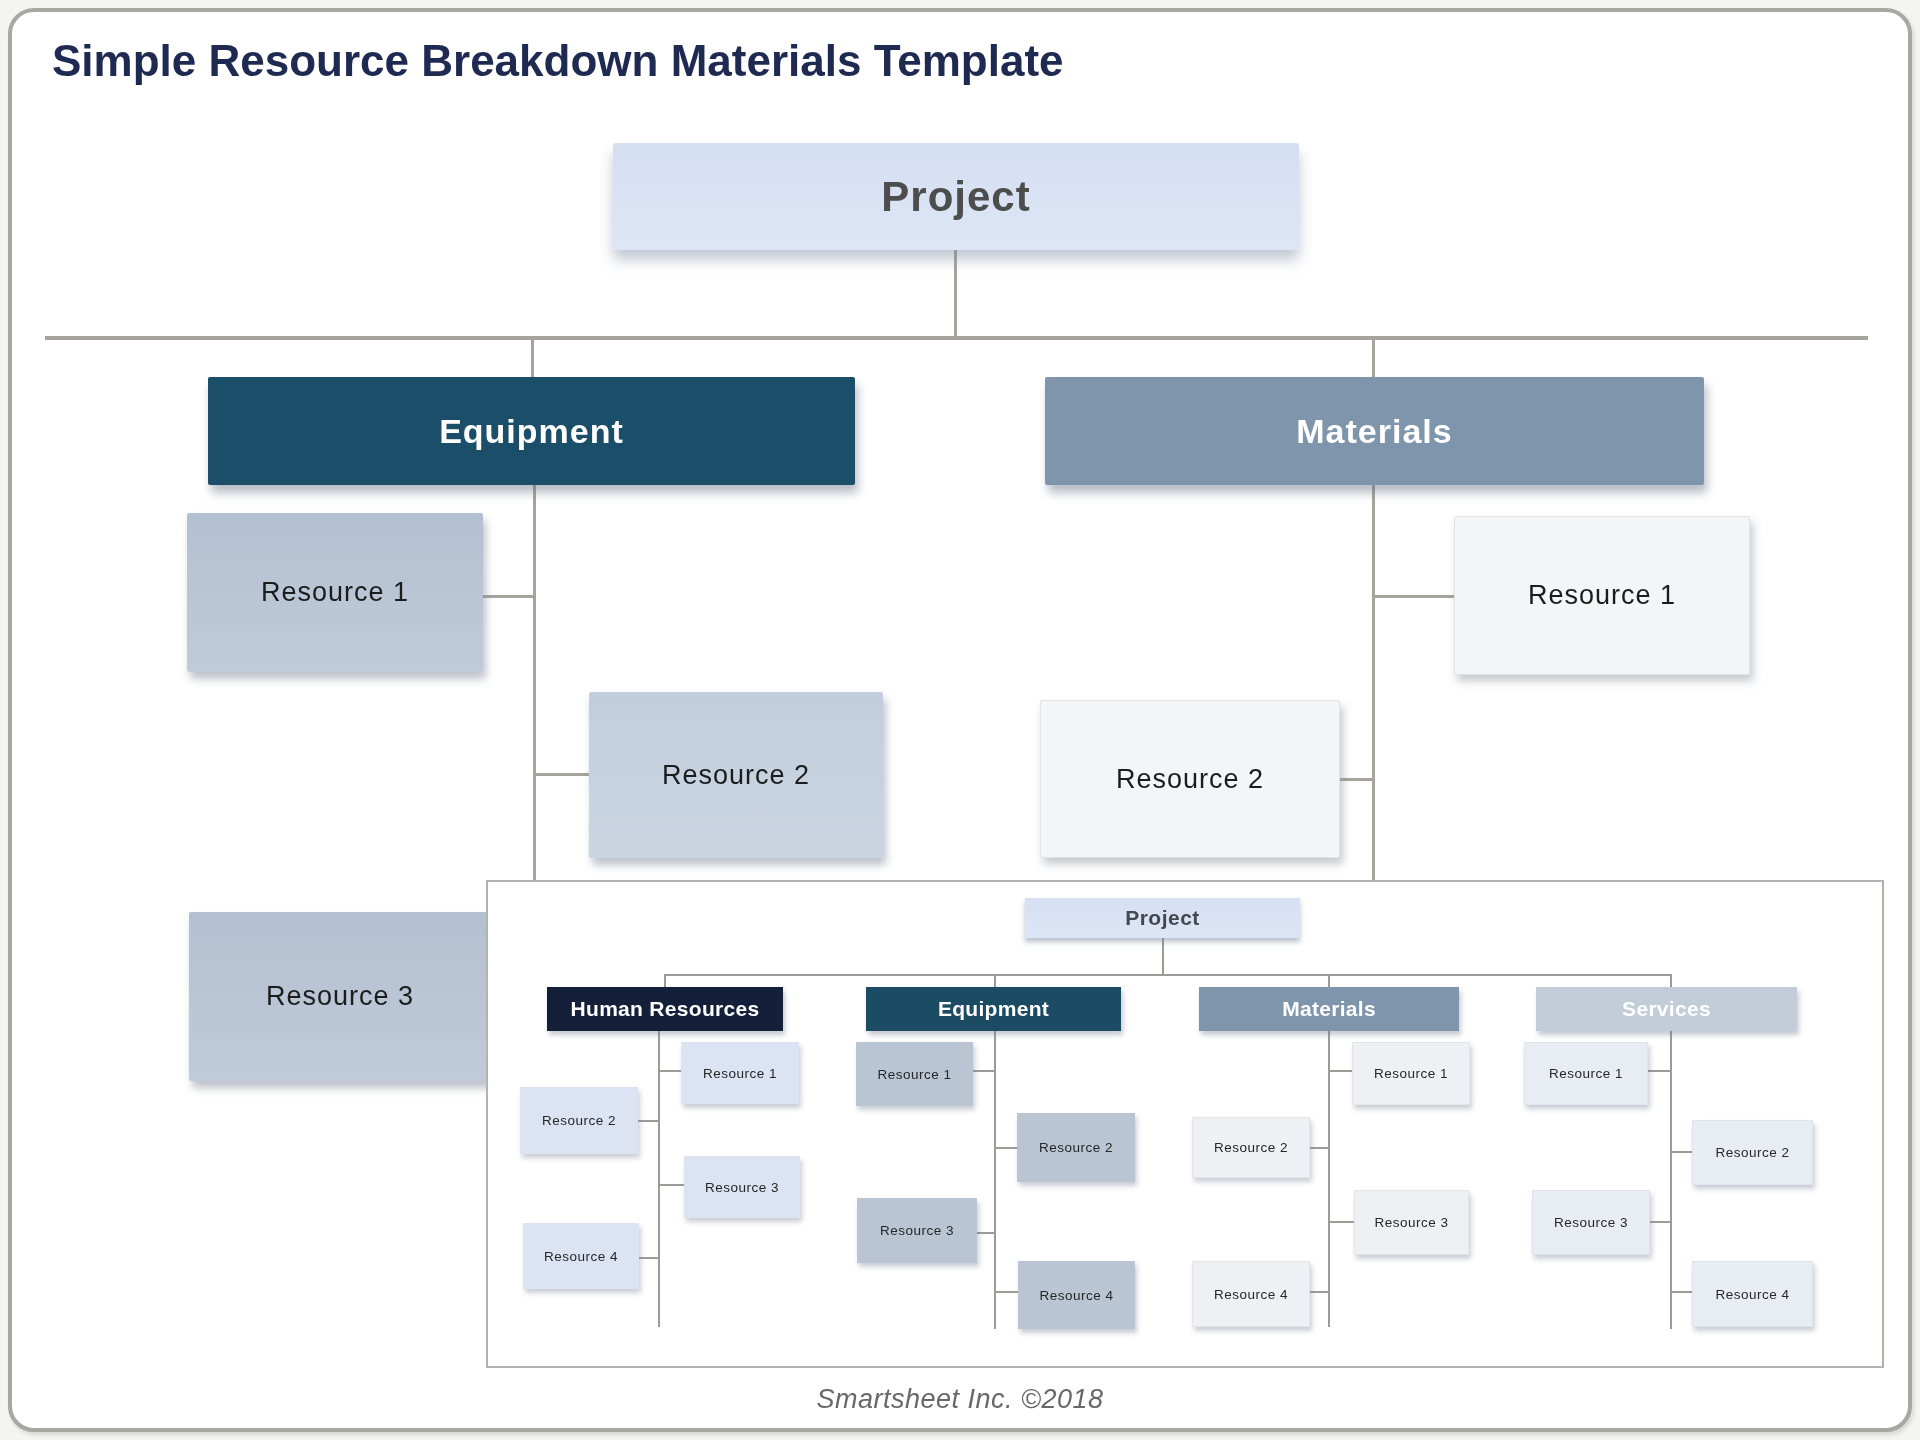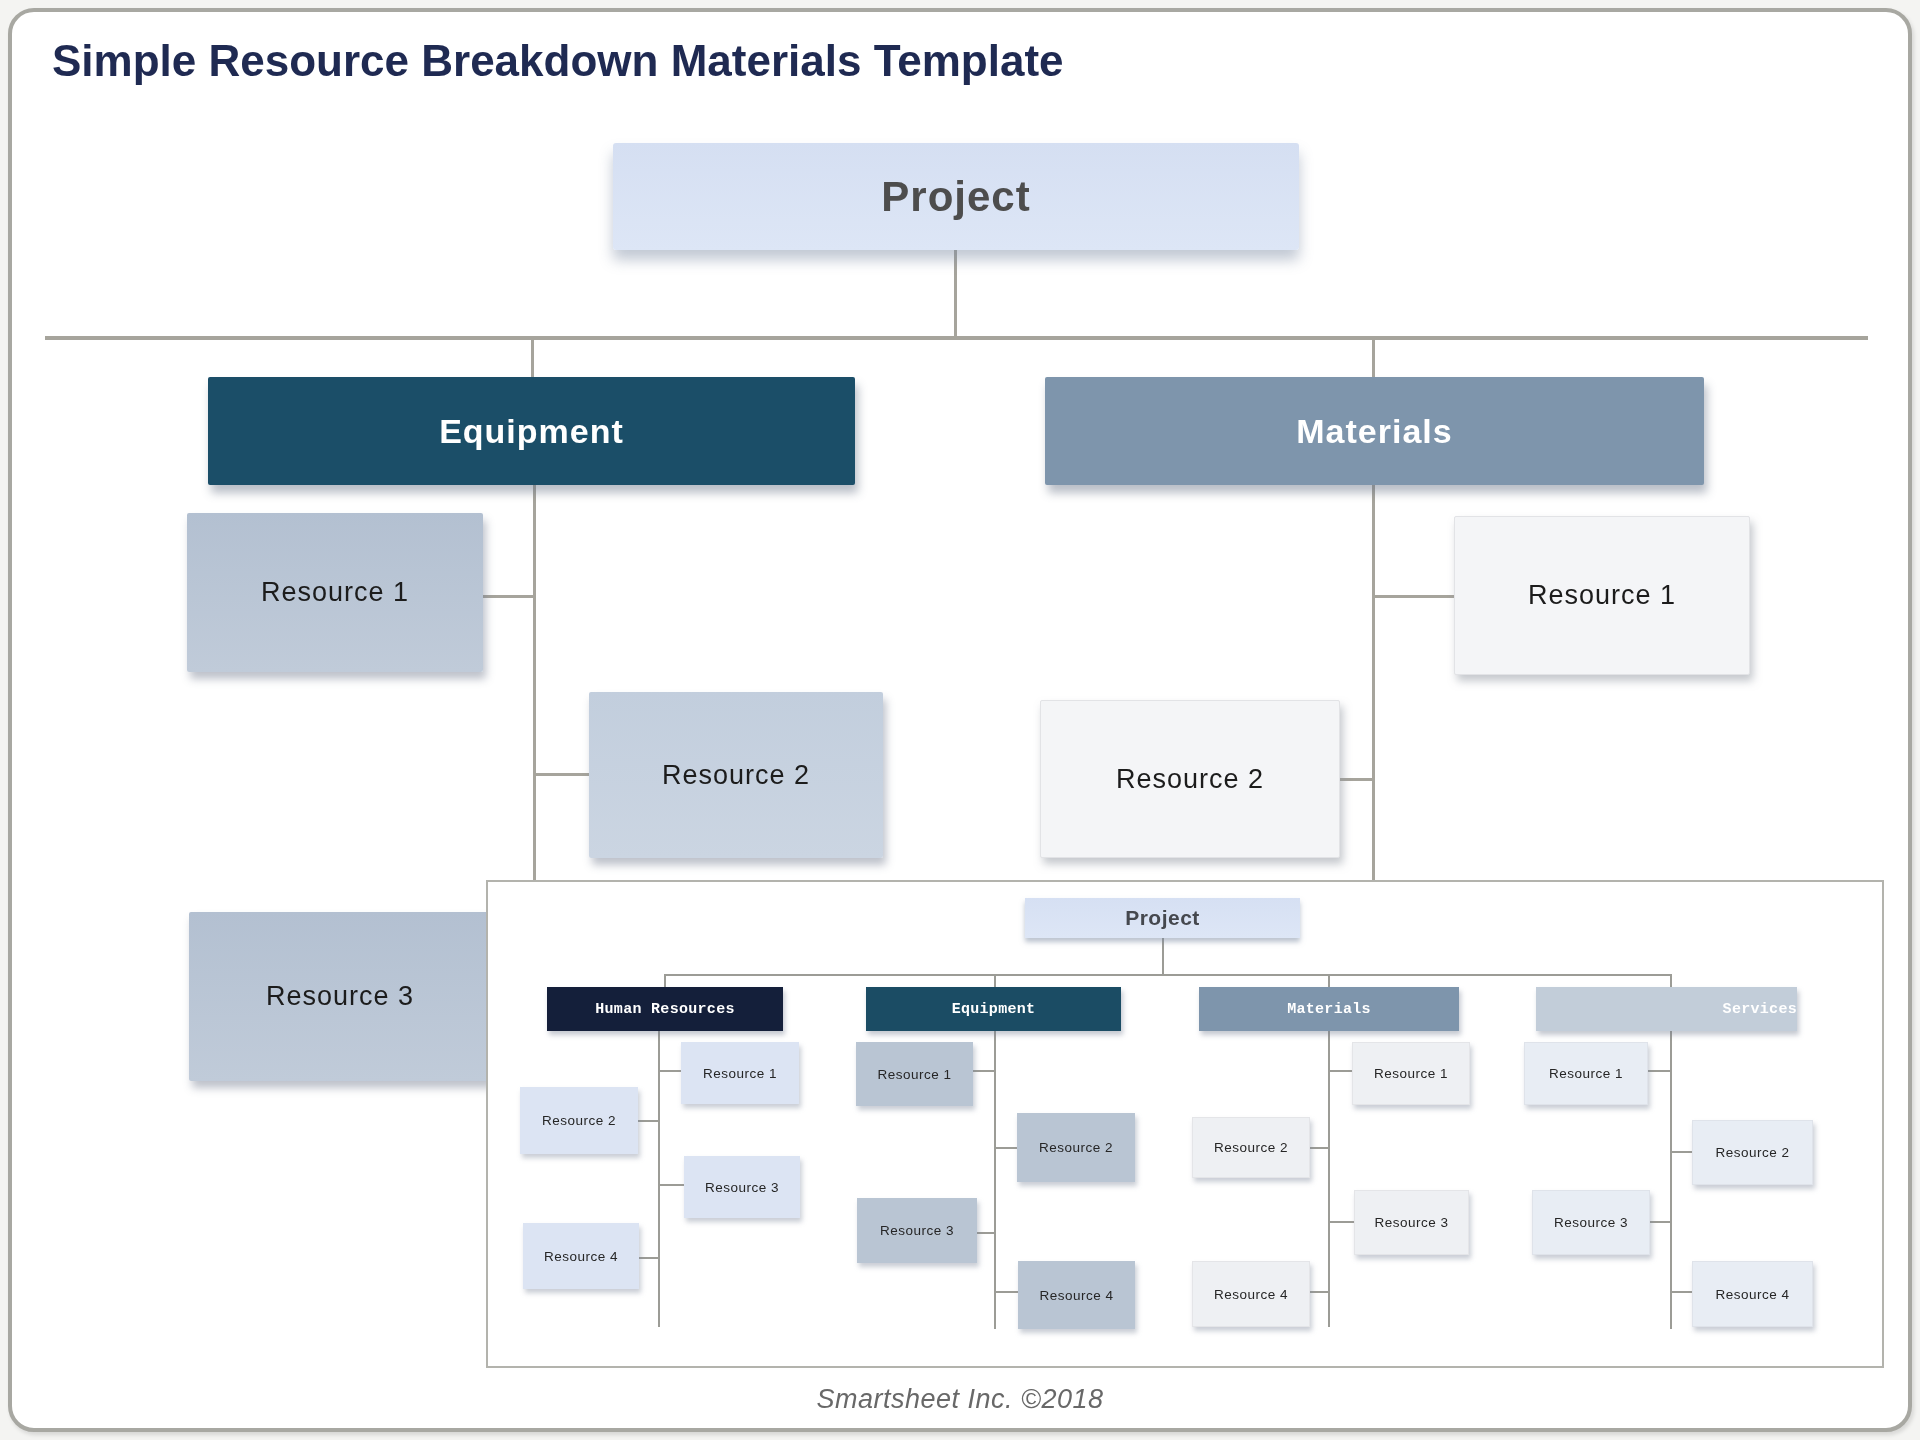--- a/index.html
+++ b/index.html
@@ -60,23 +60,22 @@
   .inset-panel{
     position:absolute;left:486px;top:880px;width:1398px;height:488px;
     background:#ffffff;border:2px solid #b3b3ad;box-sizing:border-box;
   }
   .mini-project{
     background:linear-gradient(180deg,#d6e0f3 0%,#dde6f6 100%);
     color:#45484e;font-size:21px;font-weight:bold;letter-spacing:0.5px;
     box-shadow:0 4px 5px rgba(120,135,160,0.5);
   }
   .mini-branch{
-    color:#ffffff;font-size:15px;font-weight:bold;letter-spacing:0.3px;
+    color:#ffffff;font-size:21px;font-weight:bold;letter-spacing:0.3px;
     box-shadow:2px 4px 5px rgba(110,120,140,0.4);
-    font-family:Liberation Mono, monospace;
   }
   .mini-hr{background:#141f3a;}
   .mini-eq{background:#1b4c64;}
   .mini-mat{background:#7e95ac;}
   .mini-svc{background:#c2cdd9;}
   .mini-res{
     font-size:13.5px;color:#262626;letter-spacing:0.5px;
     box-shadow:2px 4px 5px rgba(120,130,150,0.4);
   }
   .mr-hr{background:#dce4f3;}
@@ -179,21 +178,21 @@
 
 <div class="box mini-branch mini-hr" style="left:547px;top:987px;width:236px;height:44px;">
   <span>Human Resources</span>
 </div>
 <div class="box mini-branch mini-eq" style="left:866px;top:987px;width:255px;height:44px;">
   <span>Equipment</span>
 </div>
 <div class="box mini-branch mini-mat" style="left:1199px;top:987px;width:260px;height:44px;">
   <span>Materials</span>
 </div>
-<div class="box mini-branch mini-svc" style="left:1536px;top:987px;width:261px;height:44px;justify-content:flex-end;">
+<div class="box mini-branch mini-svc" style="left:1536px;top:987px;width:261px;height:44px;">
   <span>Services</span>
 </div>
 
 <div class="box mini-res mr-hr" style="left:681px;top:1042px;width:118px;height:62px;">
   <span>Resource 1</span>
 </div>
 <div class="box mini-res mr-hr" style="left:520px;top:1087px;width:118px;height:67px;">
   <span>Resource 2</span>
 </div>
 <div class="box mini-res mr-hr" style="left:684px;top:1156px;width:116px;height:62px;">

